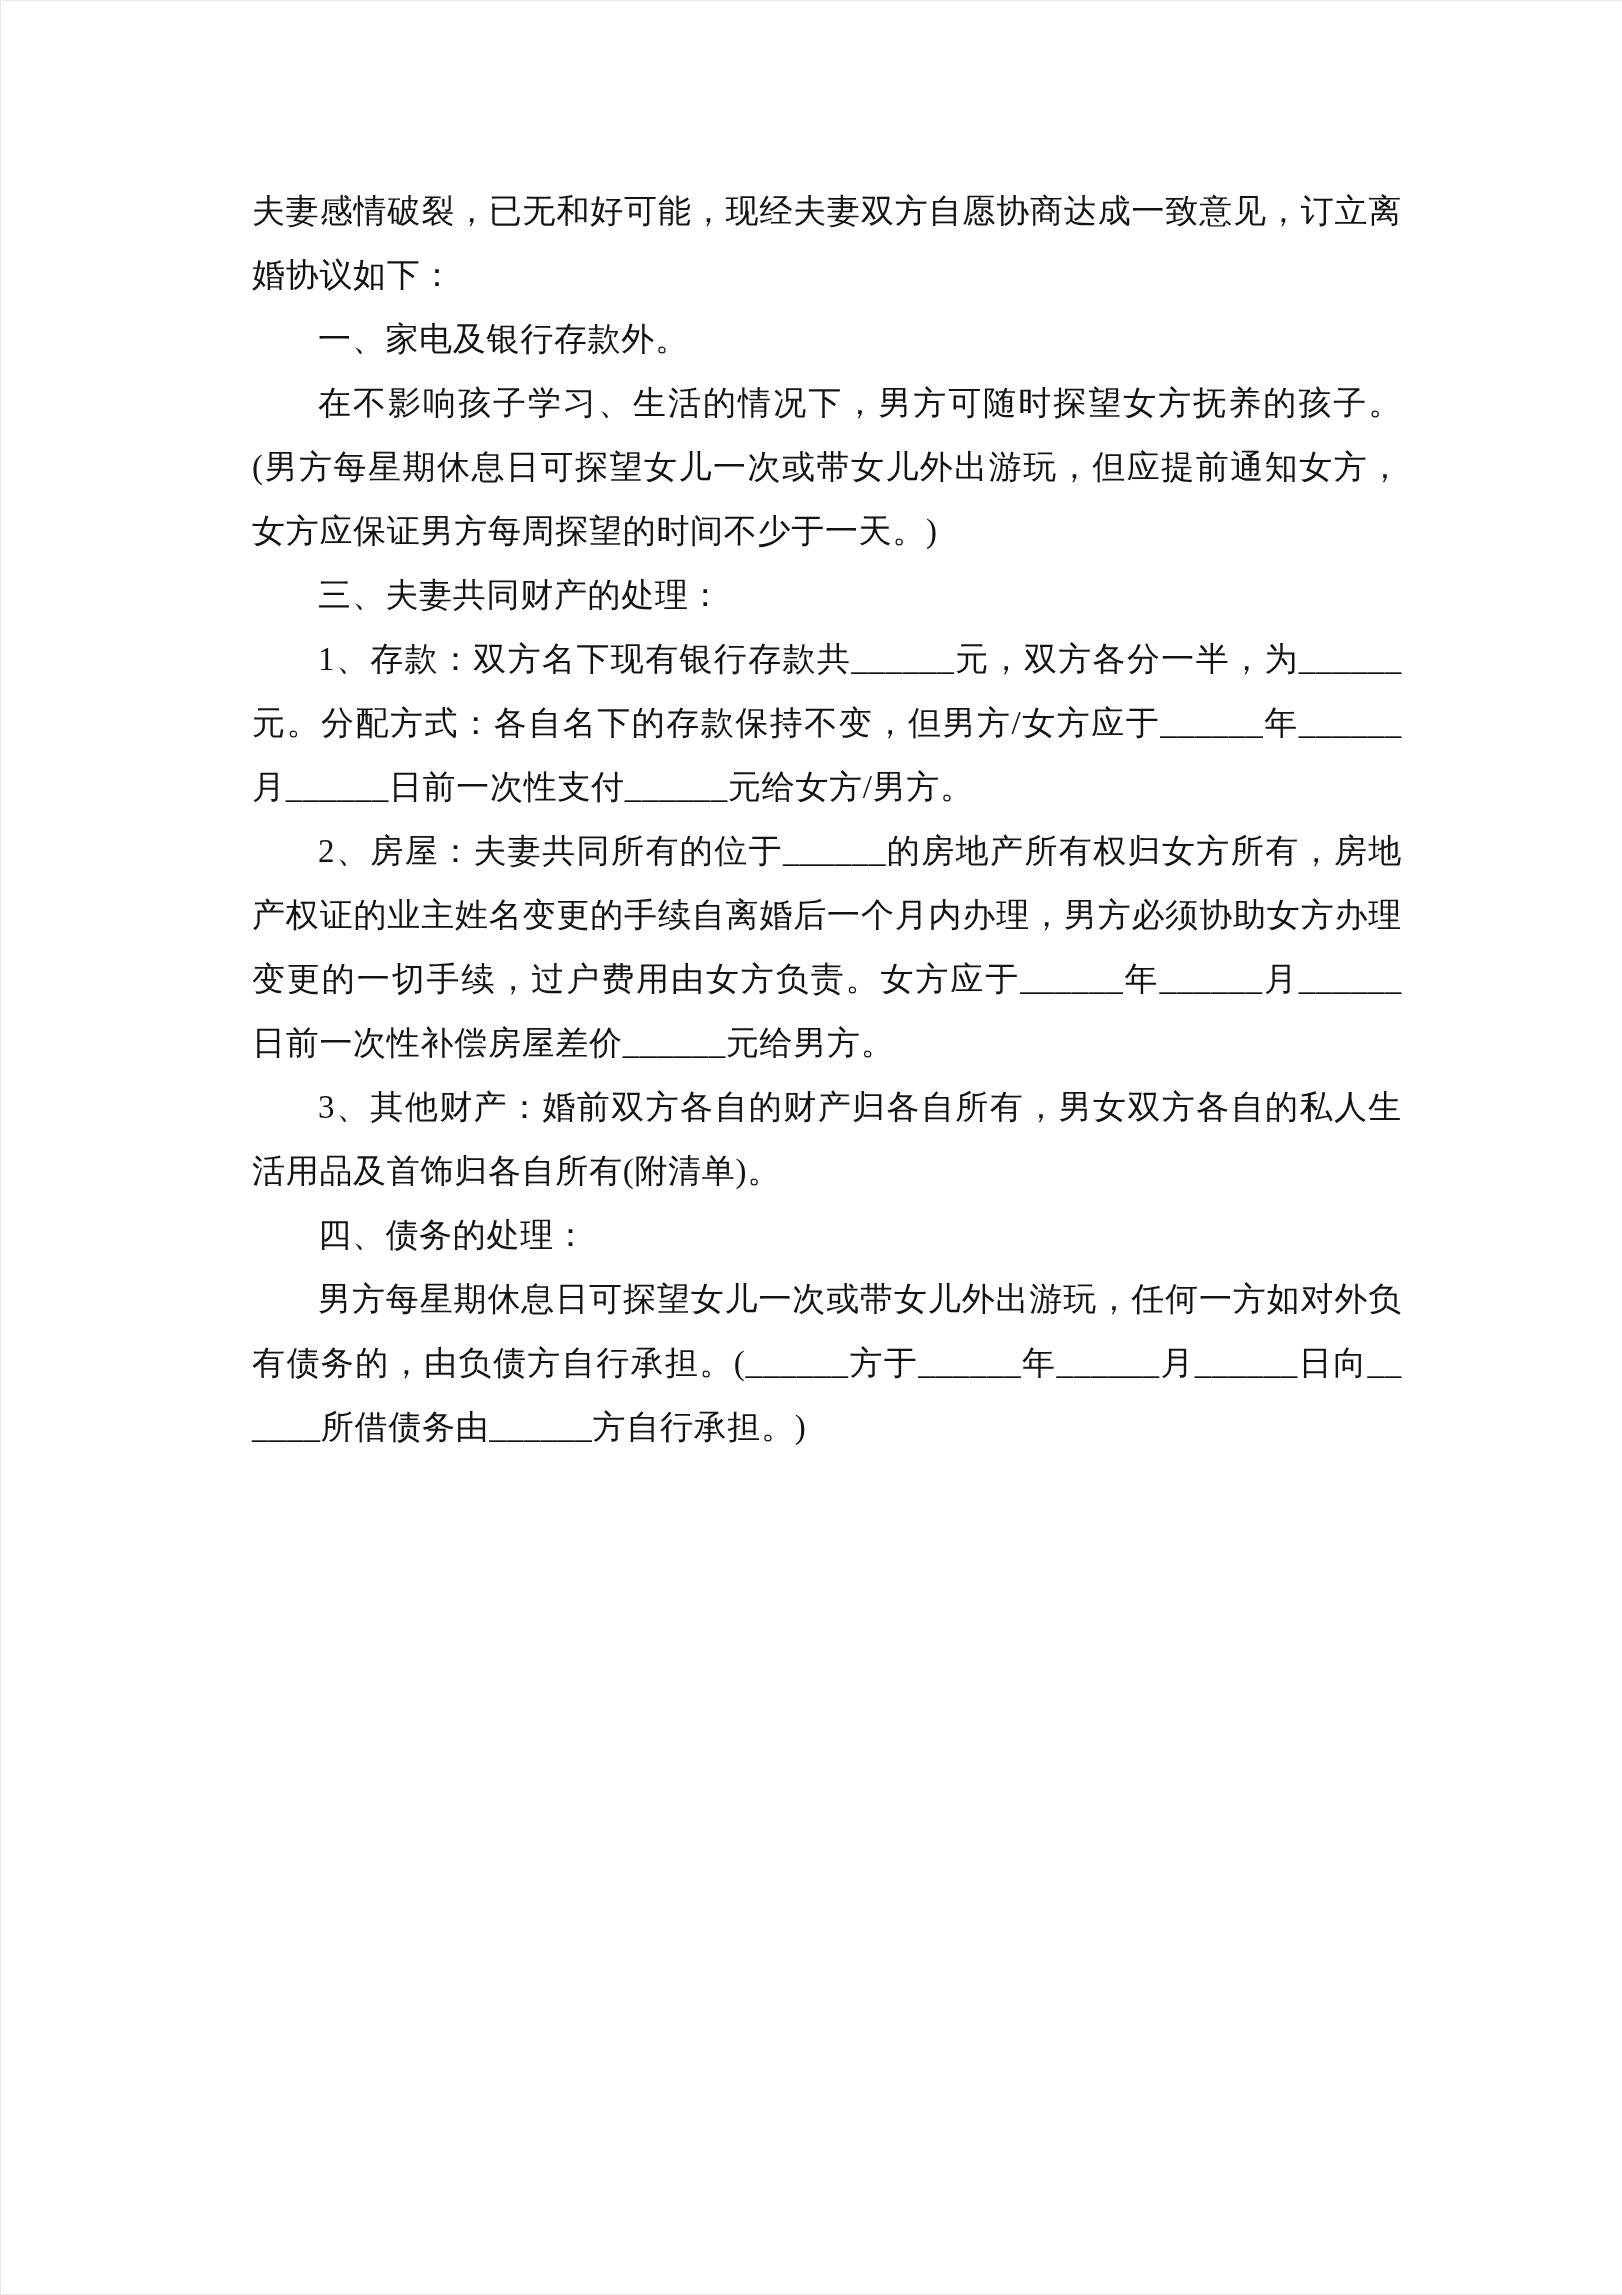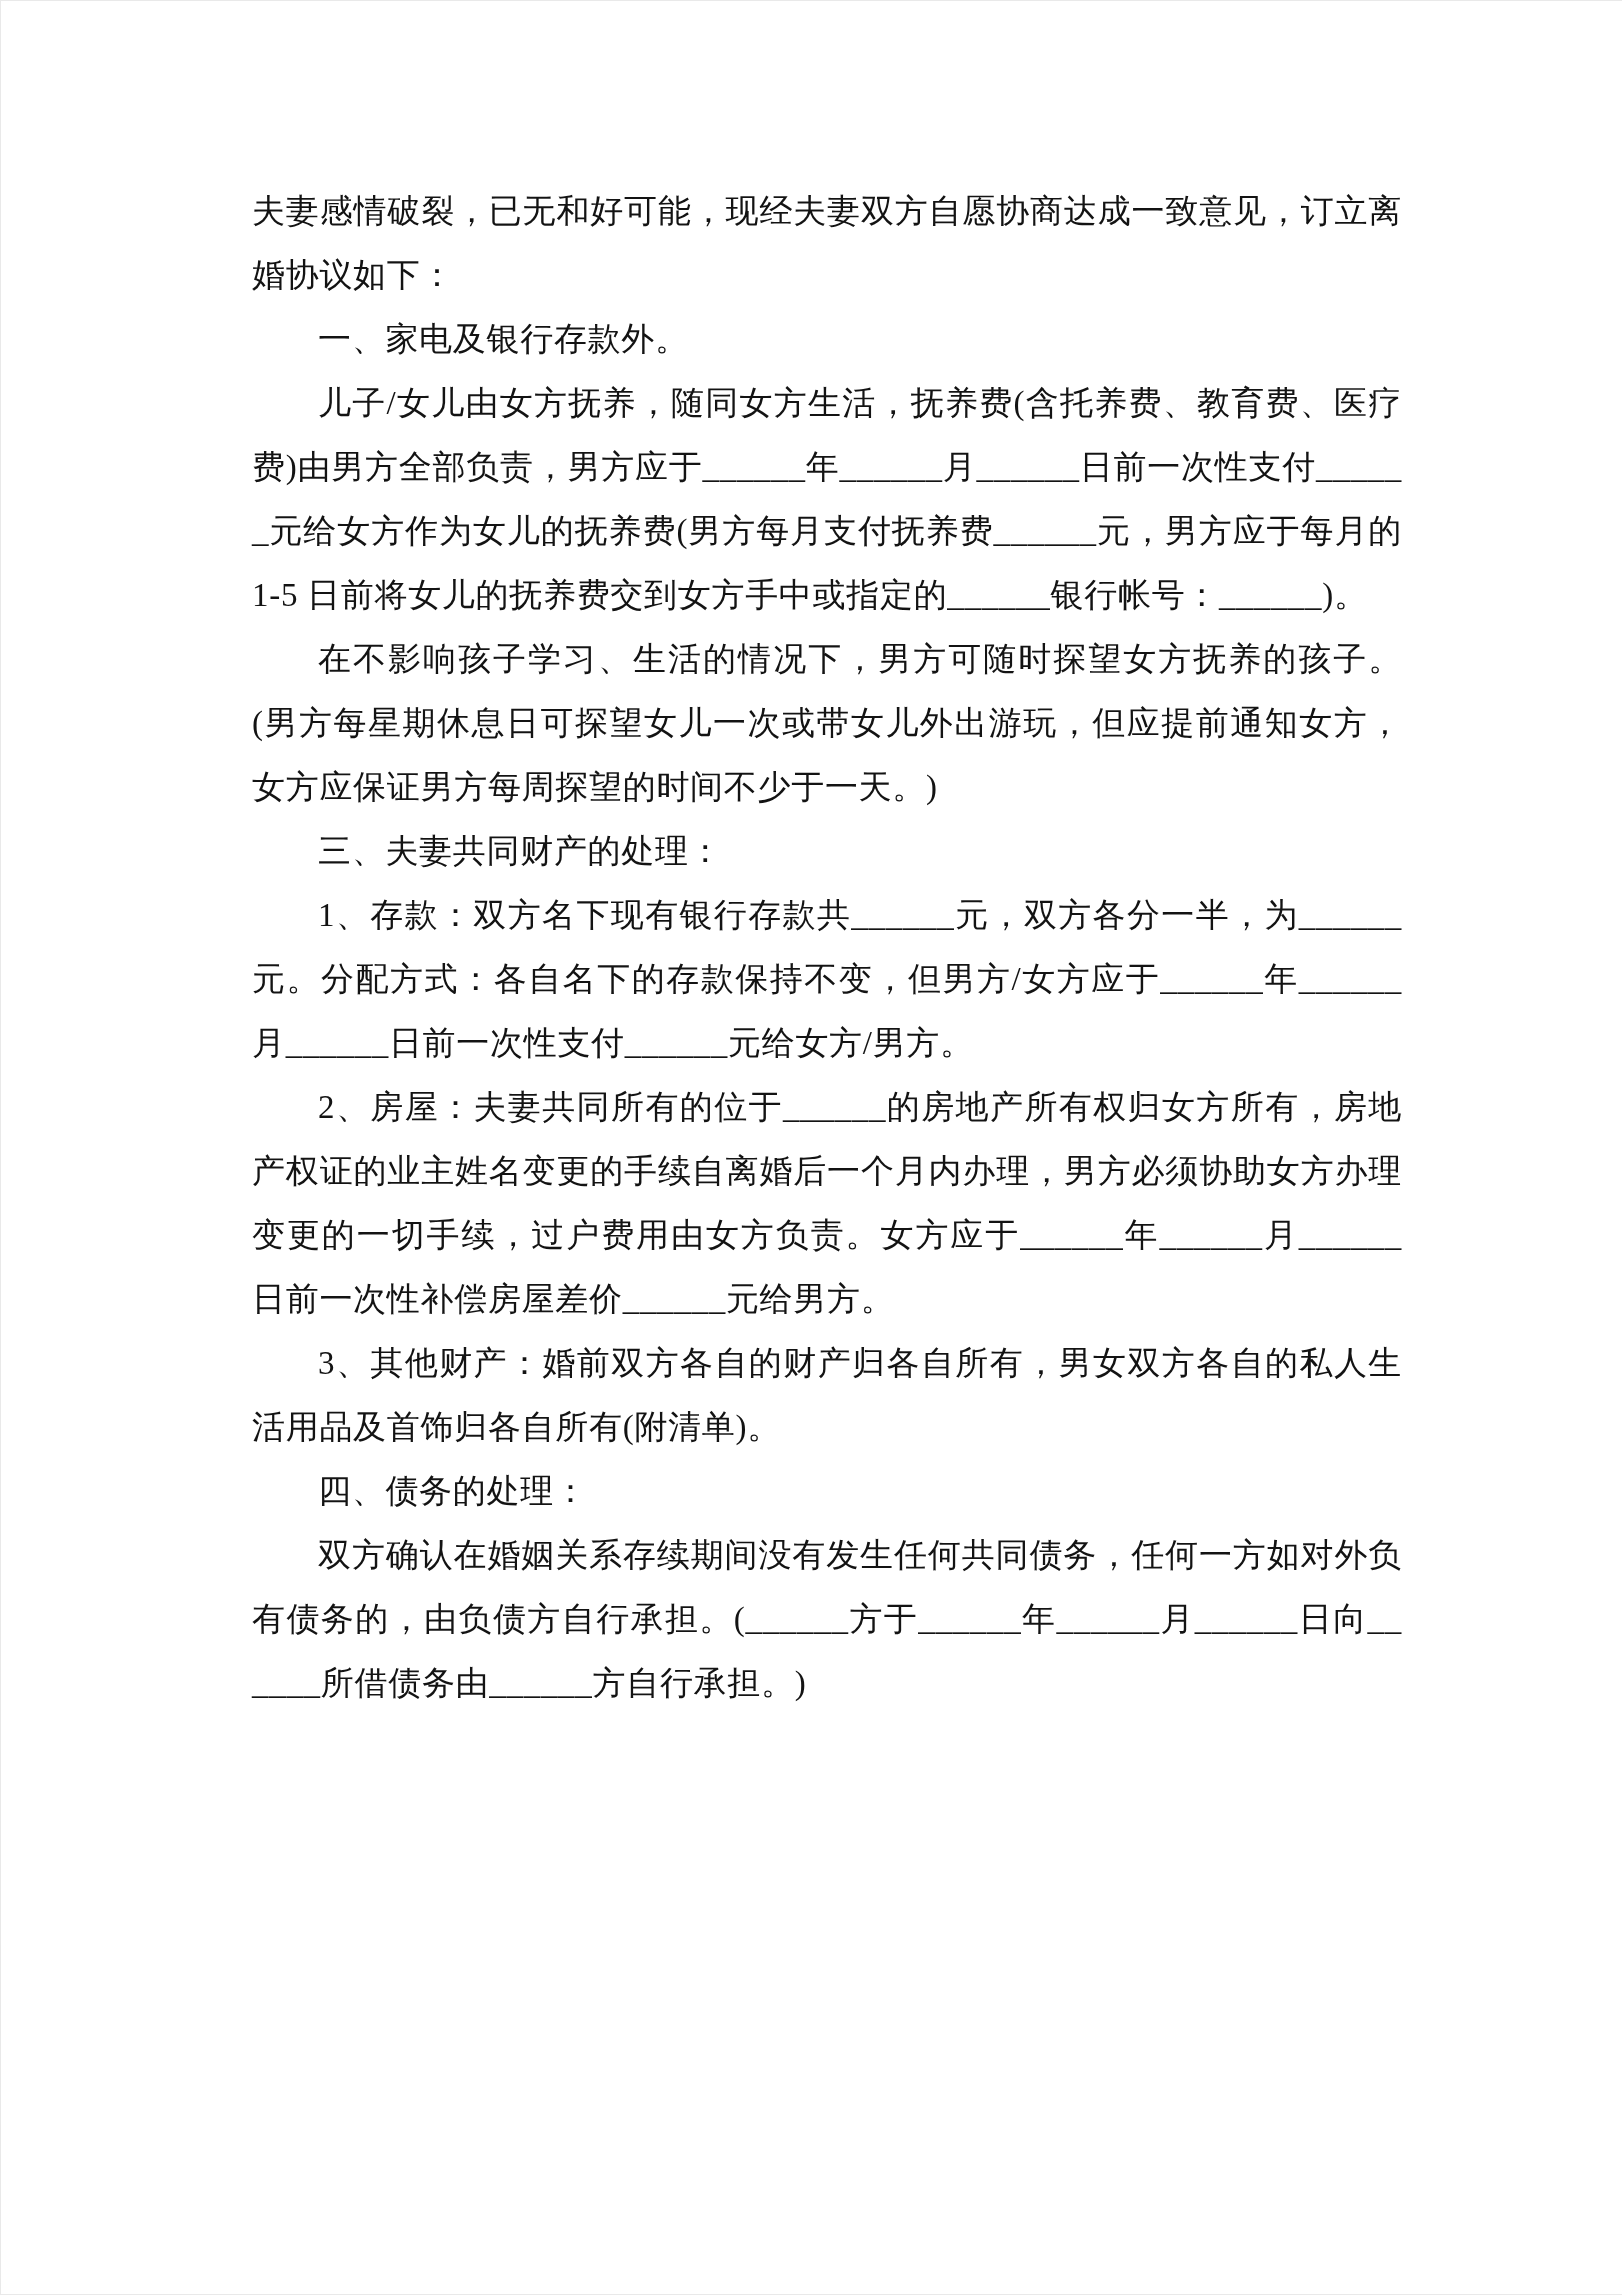--- a/index.html
+++ b/index.html
@@ -36,22 +36,21 @@
     p.para.indent {
       text-indent: 2em;
     }
   </style>
 </head>
 <body>
 
 <div class="page-content">
   <p class="para">夫妻感情破裂，已无和好可能，现经夫妻双方自愿协商达成一致意见，订立离婚协议如下：</p>
   <p class="para indent">一、家电及银行存款外。</p>
-  <p class="para indent">儿子/女儿由女方抚养，随同女方生活，抚养费(含托养费、教育费、医疗费)由男方全部负责，男方应于______年______月______日前一次性支付______元给女方作为女儿的抚养费(男方每月支付抚养费______元，男方应于每月的 1-5 日前将女儿的抚养费交到女方手中或指定的______银行帐号：______)。</p>
   <p class="para indent">在不影响孩子学习、生活的情况下，男方可随时探望女方抚养的孩子。(男方每星期休息日可探望女儿一次或带女儿外出游玩，但应提前通知女方，女方应保证男方每周探望的时间不少于一天。)</p>
   <p class="para indent">三、夫妻共同财产的处理：</p>
   <p class="para indent">1、存款：双方名下现有银行存款共______元，双方各分一半，为______元。分配方式：各自名下的存款保持不变，但男方/女方应于______年______月______日前一次性支付______元给女方/男方。</p>
   <p class="para indent">2、房屋：夫妻共同所有的位于______的房地产所有权归女方所有，房地产权证的业主姓名变更的手续自离婚后一个月内办理，男方必须协助女方办理变更的一切手续，过户费用由女方负责。女方应于______年______月______日前一次性补偿房屋差价______元给男方。</p>
   <p class="para indent">3、其他财产：婚前双方各自的财产归各自所有，男女双方各自的私人生活用品及首饰归各自所有(附清单)。</p>
   <p class="para indent">四、债务的处理：</p>
-  <p class="para indent">双方确认在婚姻关系存续期间没有发生任何共同债务，任何一方如对外负有债务的，由负债方自行承担。(______方于______年______月______日向______所借债务由______方自行承担。)</p>
+  <p class="para indent">男方每星期休息日可探望女儿一次或带女儿外出游玩，任何一方如对外负有债务的，由负债方自行承担。(______方于______年______月______日向______所借债务由______方自行承担。)</p>
 </div>
 
 
 </body></html>

